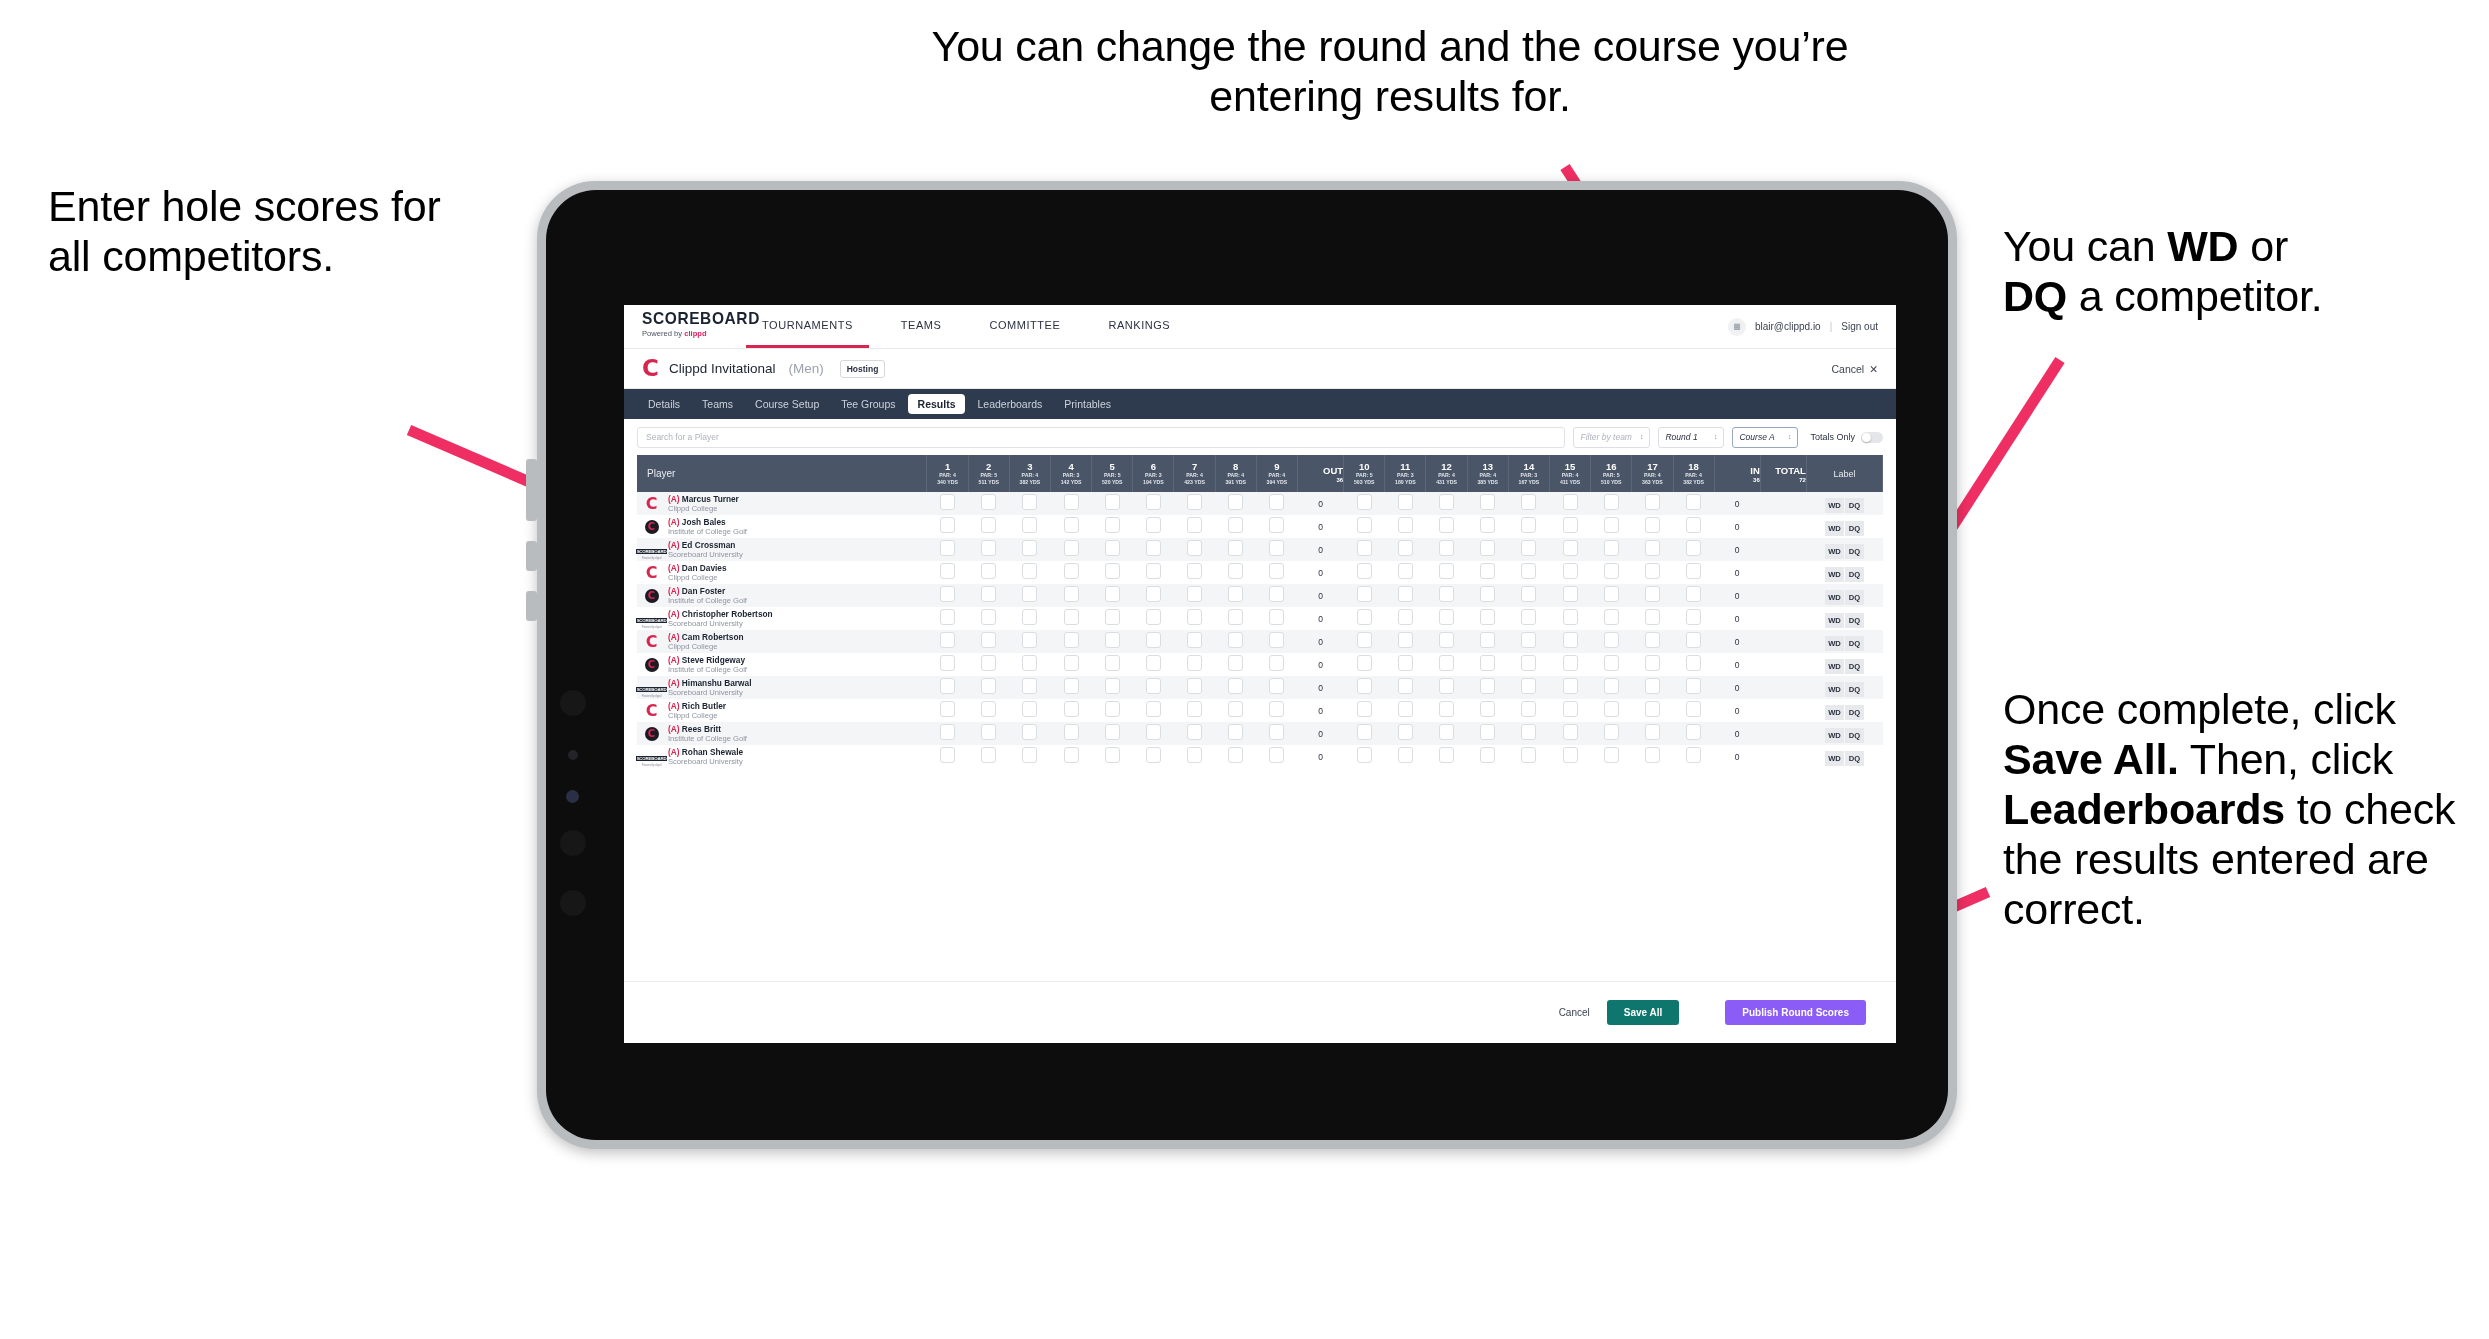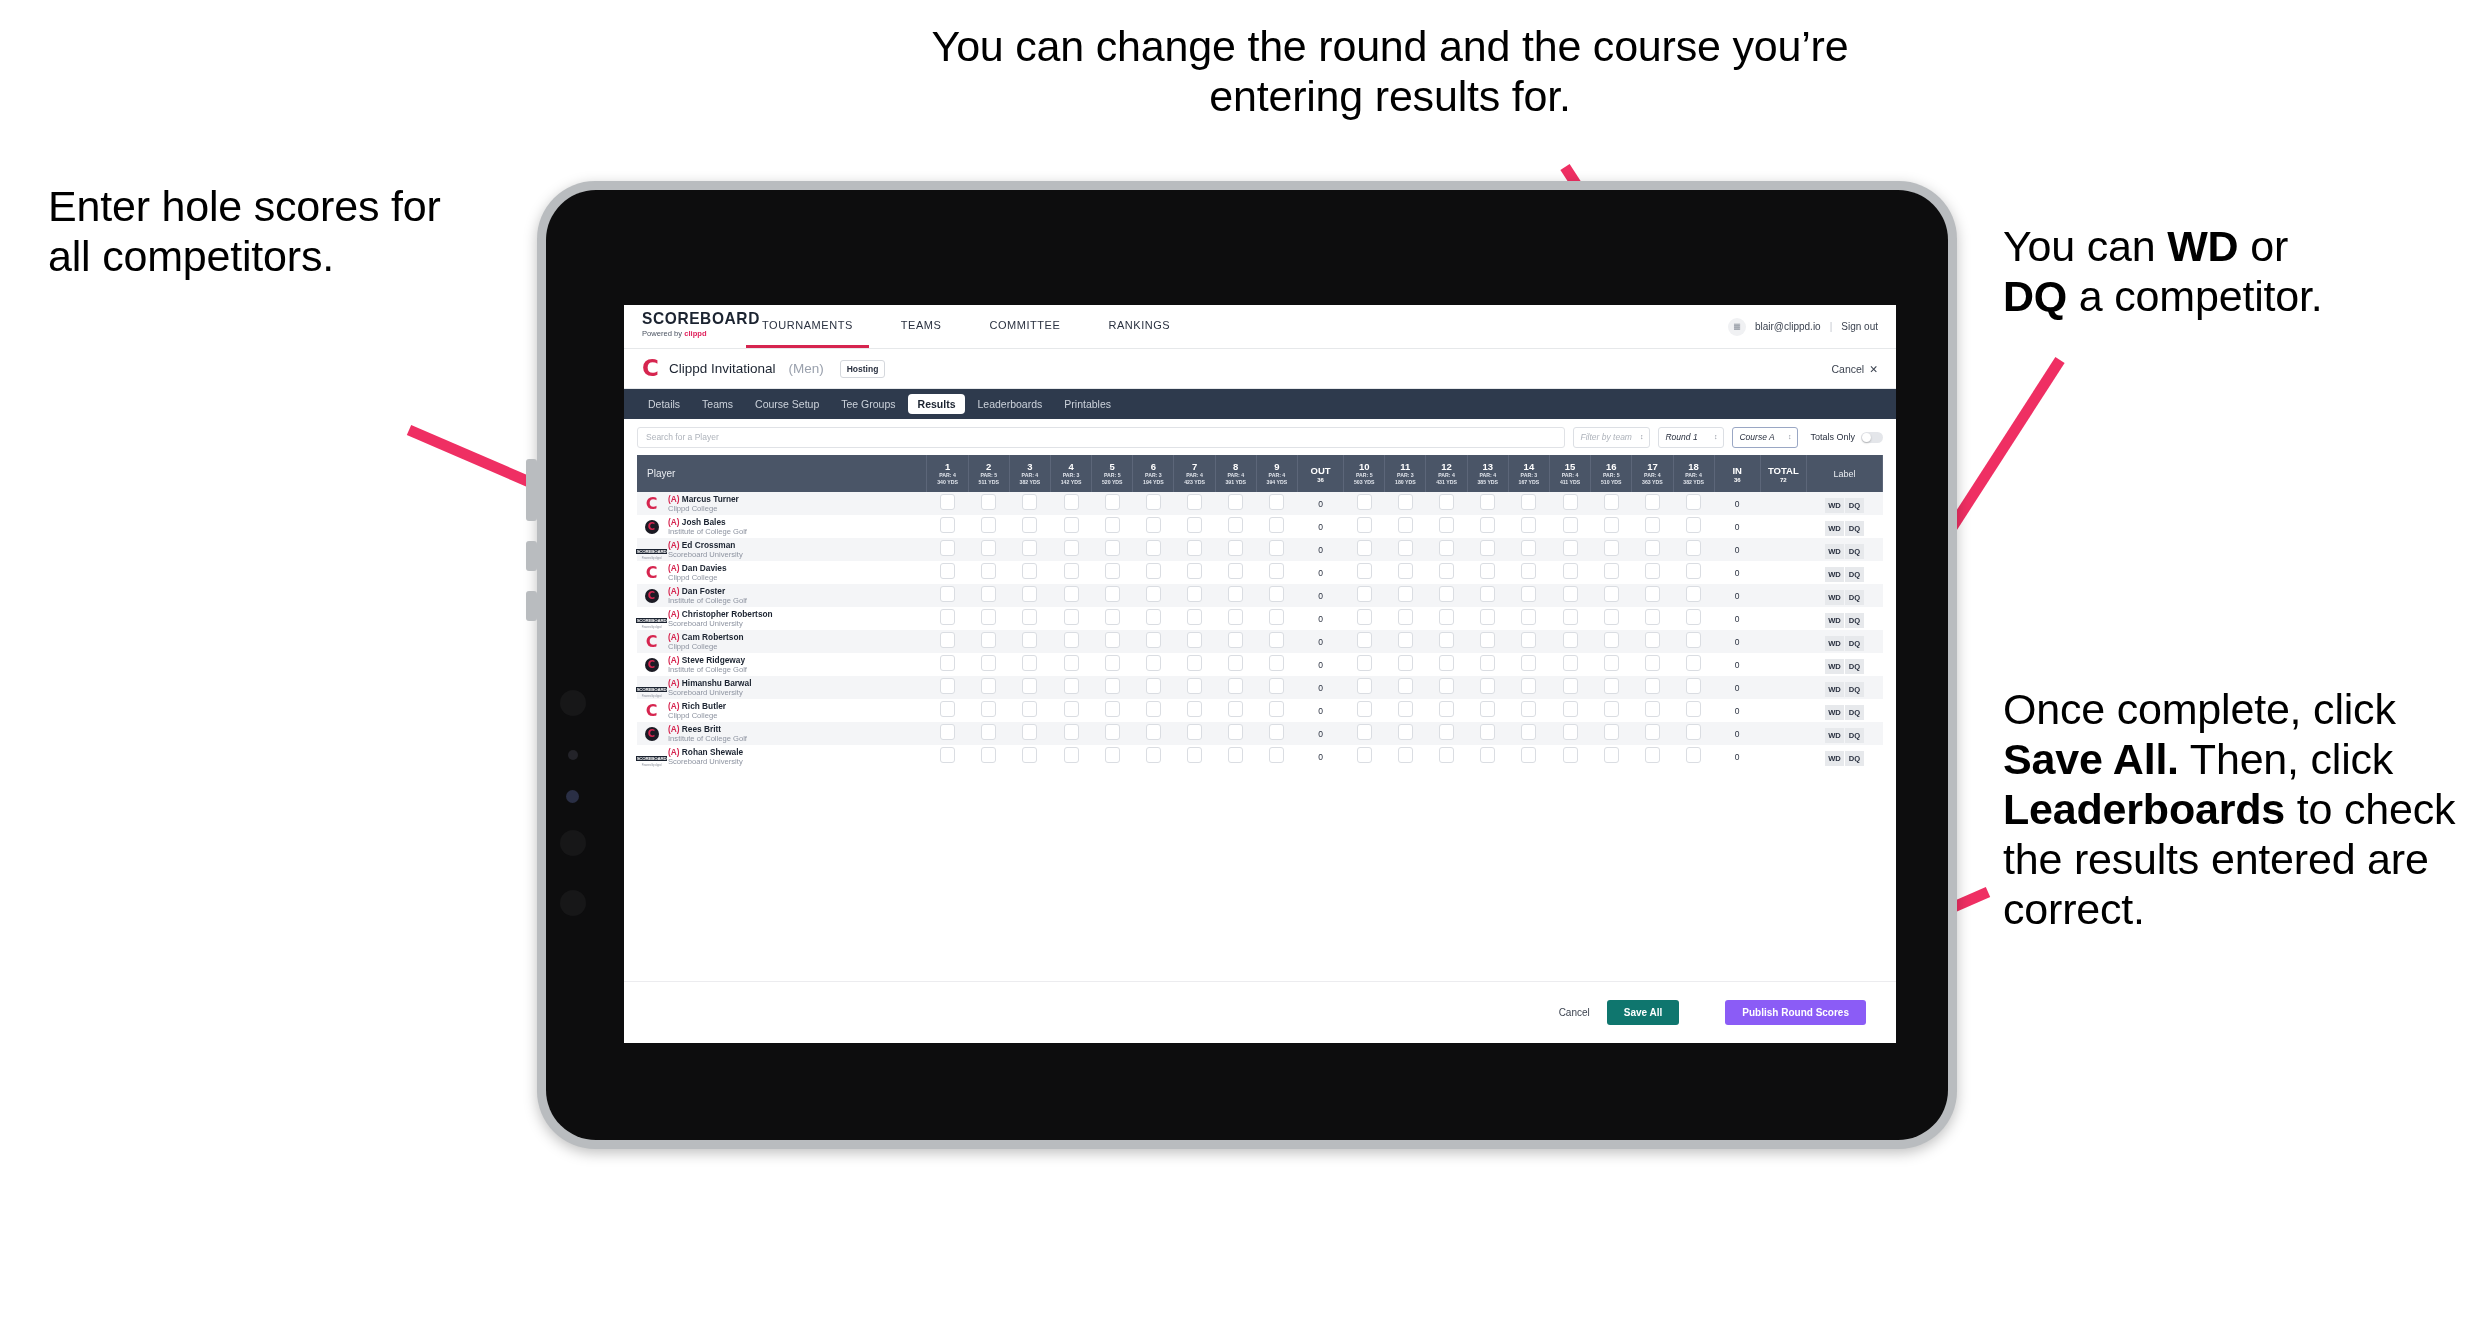--- a/index.html
+++ b/index.html
@@ -127,21 +127,21 @@
   #tablewrap { background:#fff; padding:0 13px; }
   table.sc { border-collapse:collapse; width:100%; table-layout:fixed; }
   thead th { background:#4a5567; color:#fff; font-weight:700;
              border-right:1px solid #5c6679; padding:0; vertical-align:middle; }
   th.player-h { text-align:left; padding-left:10px; font-size:10px;
                 font-weight:400; color:#e9ecf1; width:176px; }
   th.hole { width:25px; height:37px; }
   .hnum { font-size:9.5px; font-weight:700; line-height:1.05; }
   .hpar { font-size:5.2px; font-weight:700; line-height:1.35; color:#e2e6ed; }
   .hyds { font-size:5.2px; font-weight:700; line-height:1.2; color:#e2e6ed; }
-  th.agg { width:28px; }
+  th.agg { width:28px;text-align:right; }
   .aggl { font-size:9.5px; font-weight:700; }
   .aggv { font-size:6px; font-weight:700; margin-top:1px; }
   th.label-h { width:46px; font-size:9px; font-weight:400; color:#e9ecf1; }
 
   tbody tr { height:23px; }
   tbody tr:nth-child(odd)  { background:#f4f5f7; }
   tbody tr:nth-child(even) { background:#ffffff; }
   td { padding:0; border:0; }
   td.pcell { padding-left:4px; }
   .prow { display:flex; align-items:center; gap:6px; }

